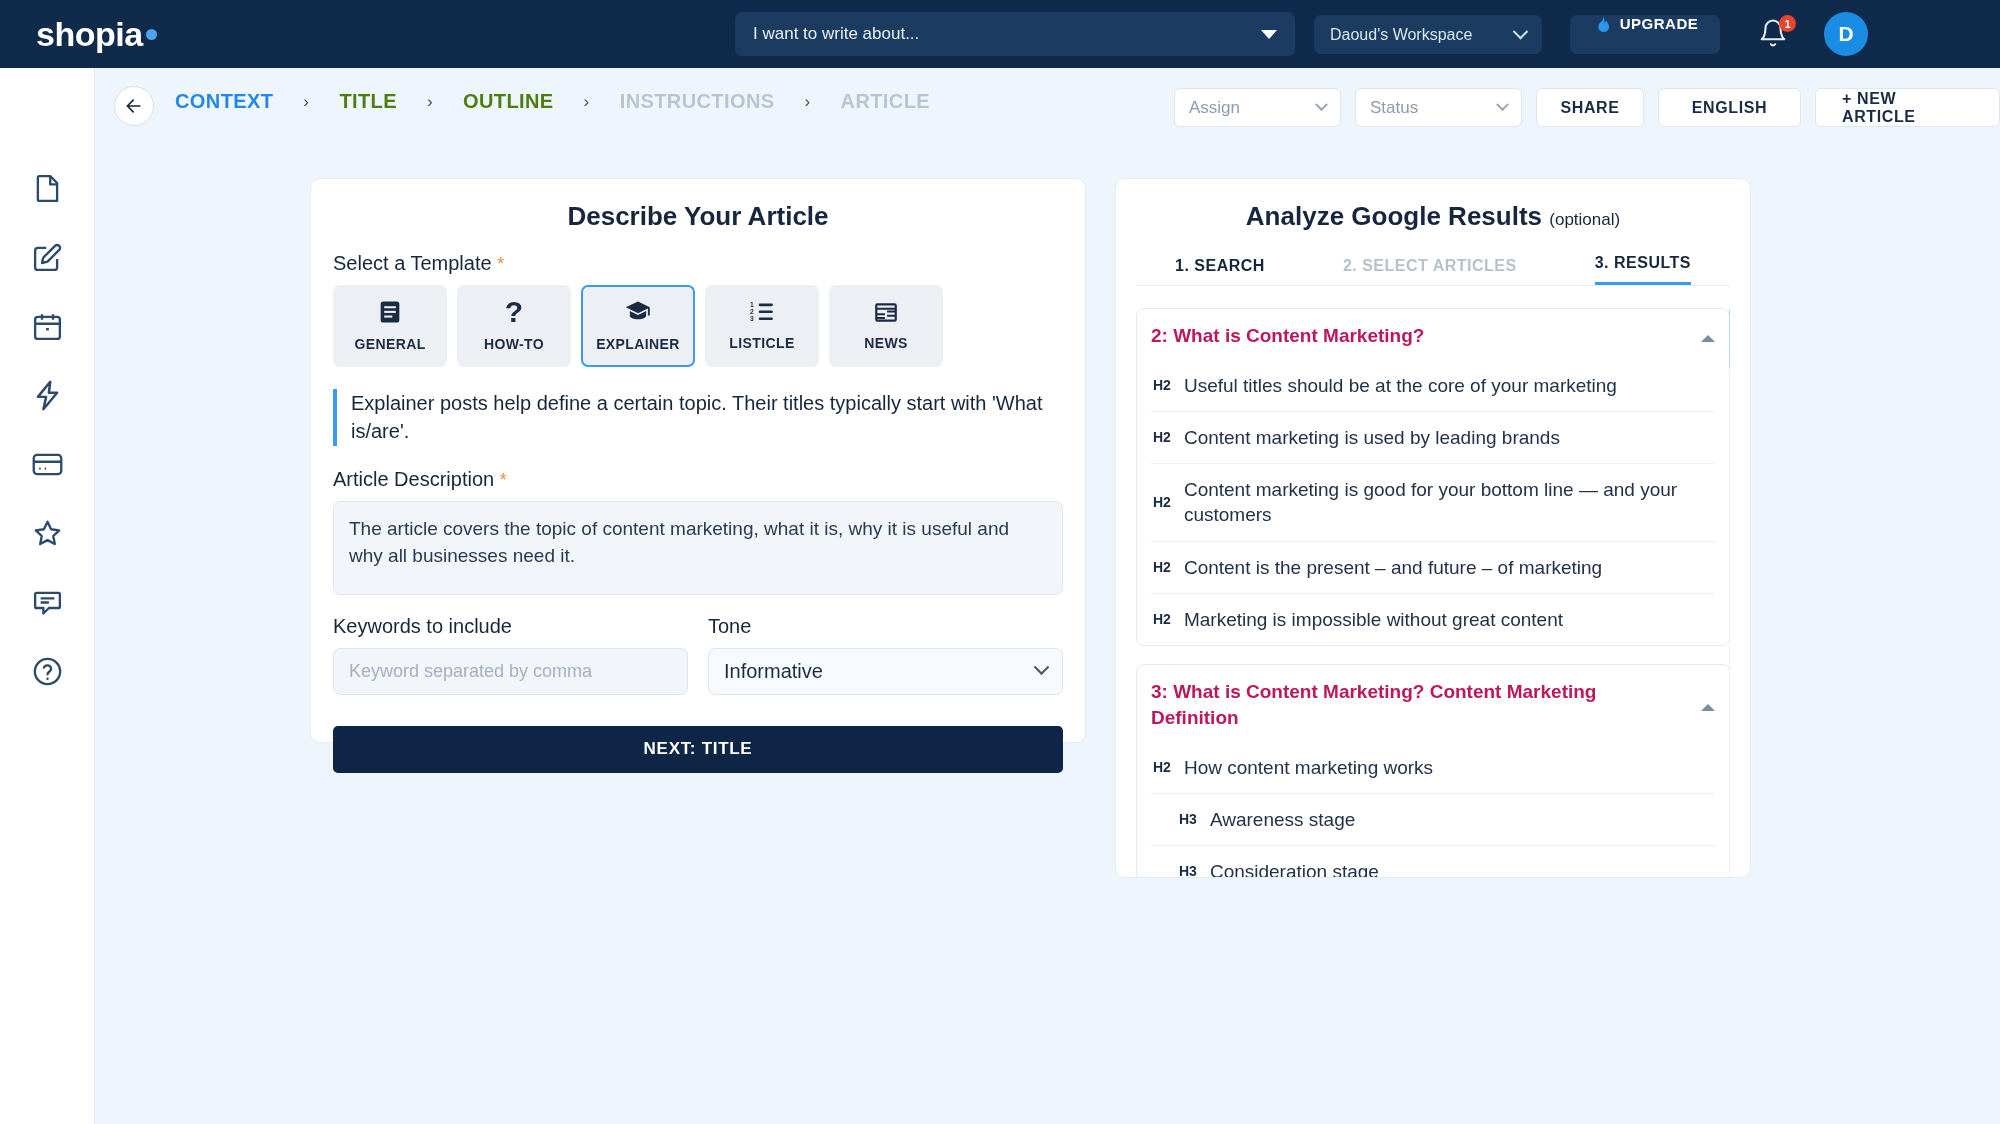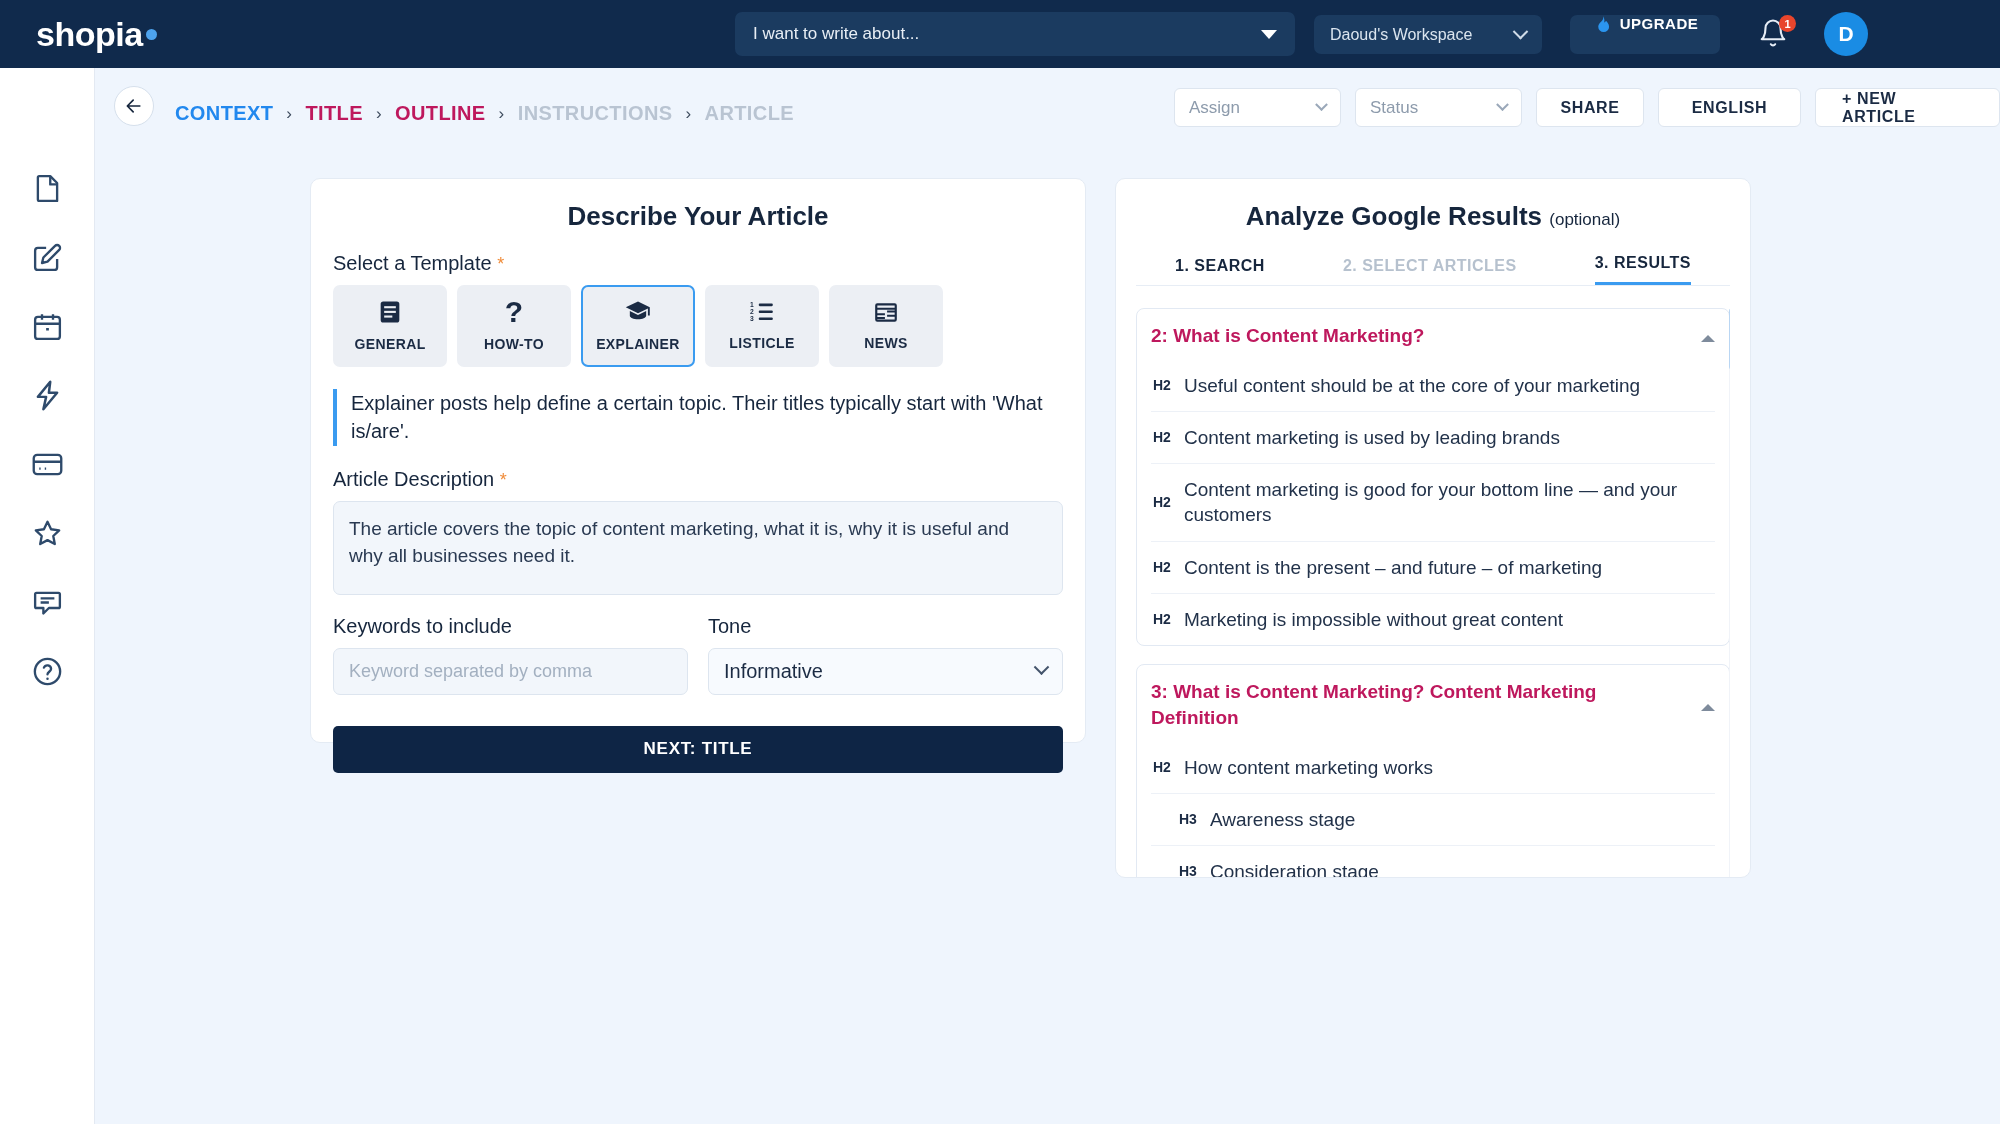--- a/index.html
+++ b/index.html
@@ -98,26 +98,26 @@
 
   
   .hdr { position: relative; height: 70px; }
   .back-btn {
     position: absolute; left: 19px; top: 18px;
     width: 40px; height: 40px; border-radius: 50%;
     border: 1px solid #d6e0ec; background: #fff;
     display: flex; align-items: center; justify-content: center;
   }
   .crumbs {
-    position: absolute; left: 80px; top: 34px;
-    display: flex; align-items: center; gap: 13px;
+    position: absolute; left: 80px; top: 22px;
+    display: flex; align-items: center; gap: 30px;
     font-size: 20px; font-weight: 700; letter-spacing: 0.4px;
   }
   .crumb.active { color: #2288ee; }
-  .crumb.done { color: #be185d; }
+  .crumb.done { color: #4d7c0f; }
   .crumb.muted { color: #b9c4d2; }
   .sep { color: #3e4c5e; font-size: 17px; font-weight: 400; }
 
   .hdr-right {
     position: absolute; right: 0px; top: 20px;
     display: flex; align-items: center; gap: 14px;
   }
   .sel {
     width: 167px; height: 39px;
     background: #fff; border: 1px solid #dde5ef; border-radius: 6px;
@@ -468,21 +468,21 @@
 
     <div class="results">
 
       <div class="res-card">
         <div class="res-head">
           <span>2: What is Content Marketing?</span>
           <span class="up"></span>
         </div>
         <div class="res-item" style="border-top:none">
           <span class="lvl">H2</span>
-          <span>Useful content should be at the core of your marketing</span>
+          <span>Useful titles should be at the core of your marketing</span>
         </div>
         <div class="res-item">
           <span class="lvl">H2</span>
           <span>Content marketing is used by leading brands</span>
         </div>
         <div class="res-item">
           <span class="lvl">H2</span>
           <span>Content marketing is good for your bottom line — and your customers</span>
         </div>
         <div class="res-item">

